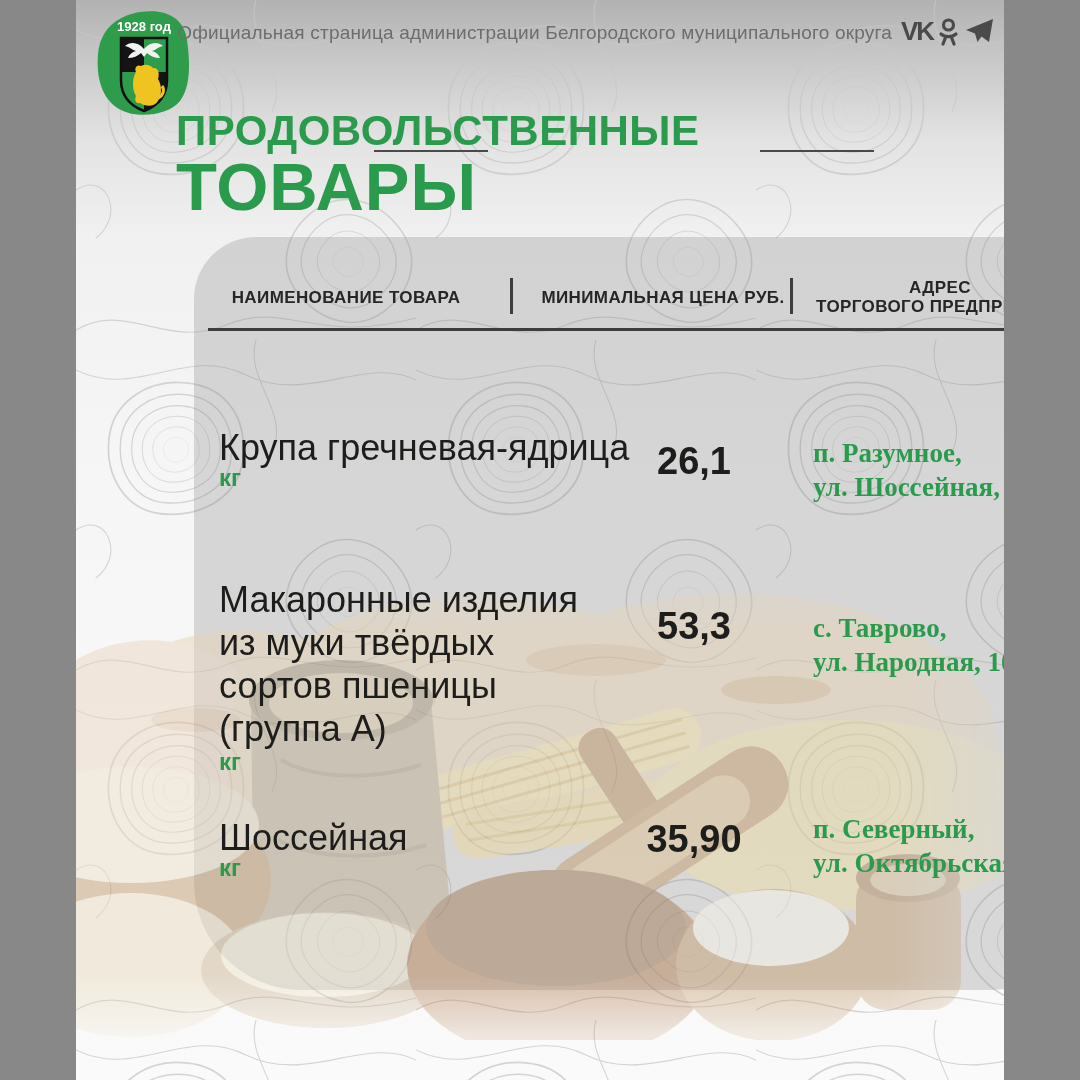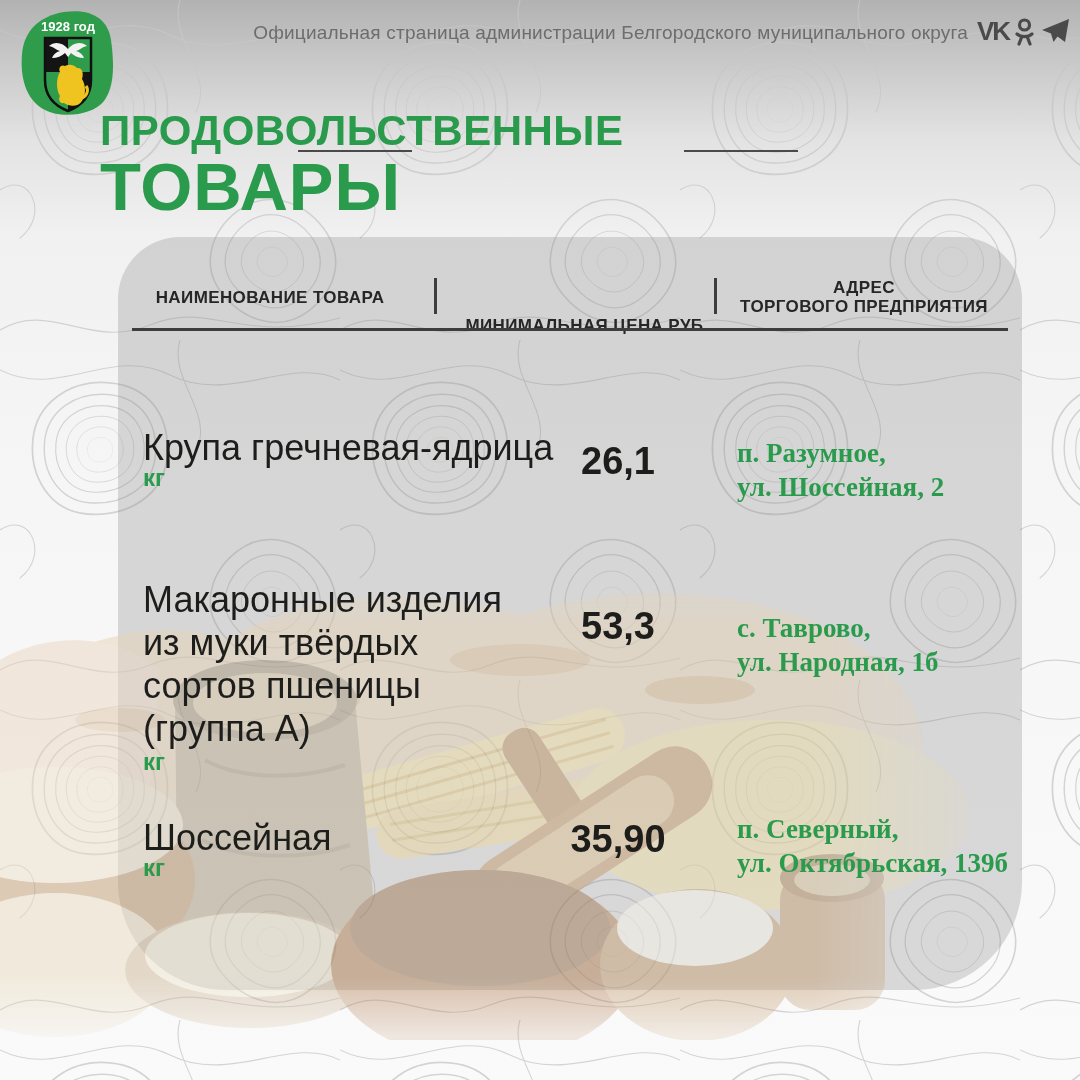--- a/index.html
+++ b/index.html
@@ -1,18 +1,18 @@
 <!DOCTYPE html>
 <html lang="ru"><head>
 <meta charset="utf-8">
 <style>
   * { margin:0; padding:0; box-sizing:border-box; }
   body { background:#888; font-family:"Liberation Sans", sans-serif; }
   .page{
-    position:relative; width:1080px; height:1080px; overflow:hidden; margin:0 auto;
+    position:relative; width:928px; height:1080px; overflow:hidden; margin:0 auto;
     background:linear-gradient(180deg,#b2b2b2 0%,#c6c6c6 5%,#e3e3e3 13%,#f1f1f1 22%,#f6f6f6 45%,#fafafa 100%);
   }
   svg.layer{ position:absolute; left:0; top:0; pointer-events:none; }
   .contours{ z-index:1; }
   
   .logo{ position:absolute; left:18px; top:8px; width:100px; height:112px; z-index:6; }
   .caption{
     position:absolute; top:22px; right:112px; z-index:6;
     font-size:19px; font-weight:500; color:#6d6d6d; letter-spacing:.2px; white-space:nowrap;
   }
@@ -32,21 +32,21 @@
     border-radius:62px 62px 108px 108px;
   }
   .photo{ z-index:3; }
   .content{ position:absolute; left:118px; top:237px; width:904px; height:753px; z-index:5; }
   .content :root{}
   .th{
     position:absolute; transform:translate(-50%,-50%); top:60px;
     font-size:17px; font-weight:800; color:#262626; letter-spacing:.4px;
     text-align:center; white-space:pre-line; line-height:19px; width:250px;
   }
-  .th.c1{ left:152px; } .th.c2{ left:469px;margin-top:28px; } .th.c3{ left:746px; }
+  .th.c1{ left:152px; } .th.c2{ left:469px; } .th.c3{ left:746px; }
   .vdiv{ position:absolute; top:41px; width:3px; height:36px; background:#3d3d3d; }
   .vdiv.d1{ left:316px; } .vdiv.d2{ left:596px; }
   .hrule{ position:absolute; left:14px; top:91px; width:876px; height:3px; background:#3d3d3d; }
   .name{ position:absolute; left:25px; font-size:36px; font-weight:400; color:#1d1d1b; line-height:43px; white-space:pre-line; }
   .unit{ position:absolute; left:25px; font-size:24px; font-weight:700; color:var(--green); line-height:26px; }
   .price{ position:absolute; left:500px; transform:translateX(-50%); font-size:38px; font-weight:700; color:#1d1d1b; }
   .addr{ position:absolute; left:619px; font-size:27px; font-weight:700; color:var(--green); line-height:34px; white-space:pre-line;font-family:Liberation Serif, serif; }
   .r1 .name{ top:189px; } .r1 .unit{ top:228px; } .r1 .price{ top:203px; } .r1 .addr{ top:199px; }
   .r2 .name{ top:341px; } .r2 .unit{ top:512px; } .r2 .price{ top:368px; } .r2 .addr{ top:374px; }
   .r3 .name{ top:579px; } .r3 .unit{ top:618px; } .r3 .price{ top:581px; } .r3 .addr{ top:575px; }

